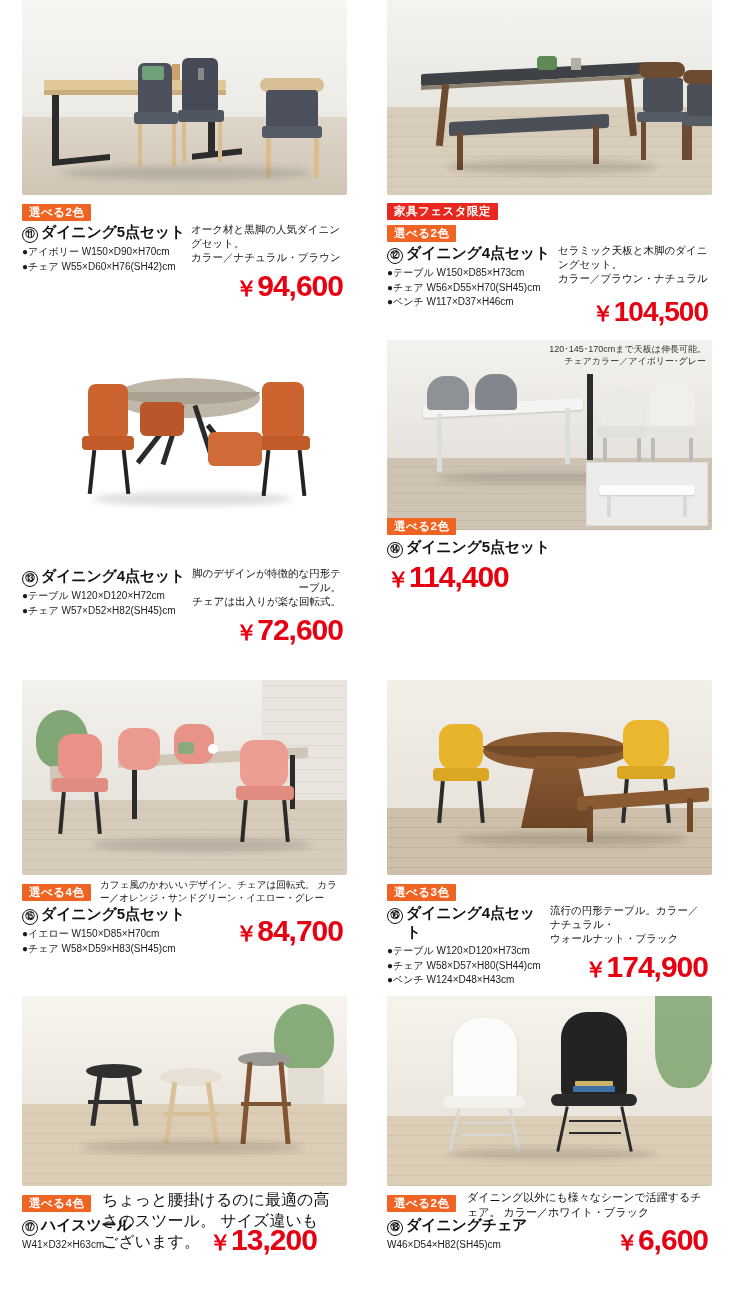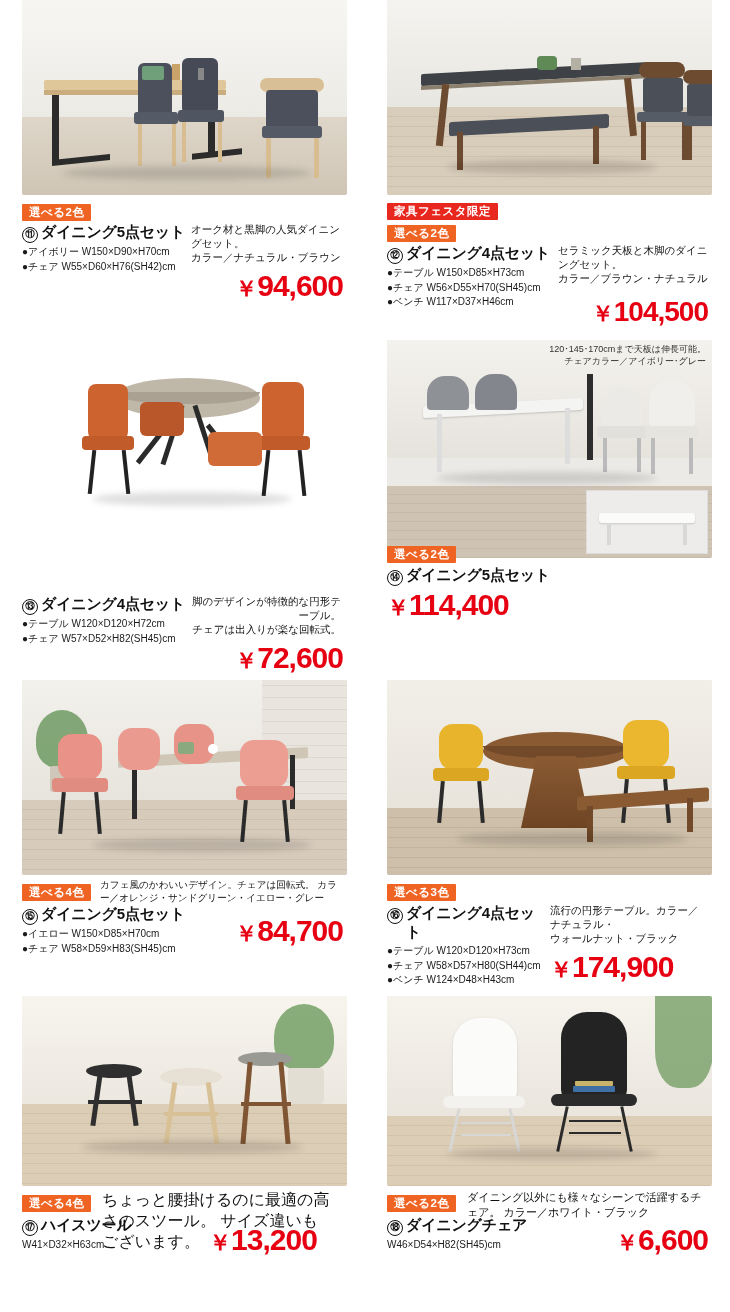--- a/index.html
+++ b/index.html
@@ -26,21 +26,21 @@
     box-sizing: border-box;
     padding: 0 22px;
   }
   .photo {
     position: relative;
     width: 325px;
     overflow: hidden;
     border-radius: 2px;
   }
   .photo.h1 { height: 195px; }
-  .photo.h2 { height: 218px; }
+  .photo.h2 { height: 190px; }
   .photo.h3 { height: 195px; }
   .photo.h4 { height: 190px; }
 
   
   .badge-row {
     position: relative;
     height: 20px;
     margin-top: 7px;
   }
   .badge {
@@ -411,21 +411,21 @@
           <span class="circ">⑯</span>
           <span>ダイニング4点セット</span>
         </div>
         <div class="specs">●テーブル W120×D120×H73cm
 ●チェア W58×D57×H80(SH44)cm
 ●ベンチ W124×D48×H43cm</div>
       </div>
       <div style="width:158px;">
         <div class="rightdesc" style="width:158px;">流行の円形テーブル。カラー／ナチュラル・
 ウォールナット・ブラック</div>
-        <div class="price" style="margin-top:4px;"><span class="yen">￥</span><span>174,900</span></div>
+        <div class="price" style="text-align:right;margin-top:4px;"><span class="yen">￥</span><span>174,900</span></div>
       </div>
     </div>
   </div>
 
   <div class="cell">
     <div class="photo h4" style="background:#f0ece5;">
       <div class="wall" style="height:108px;background:linear-gradient(#f7f4ee,#ece8e0);"></div>
       <div class="floor" style="height:82px;background:repeating-linear-gradient(180deg,#dccdb6 0 9px,#d2c2a9 9px 10px);"></div>
 
       <div class="rm" style="left:252px;top:8px;width:60px;height:66px;background:#6d9a5e;border-radius:50% 50% 40% 40%;opacity:.8;"></div>

